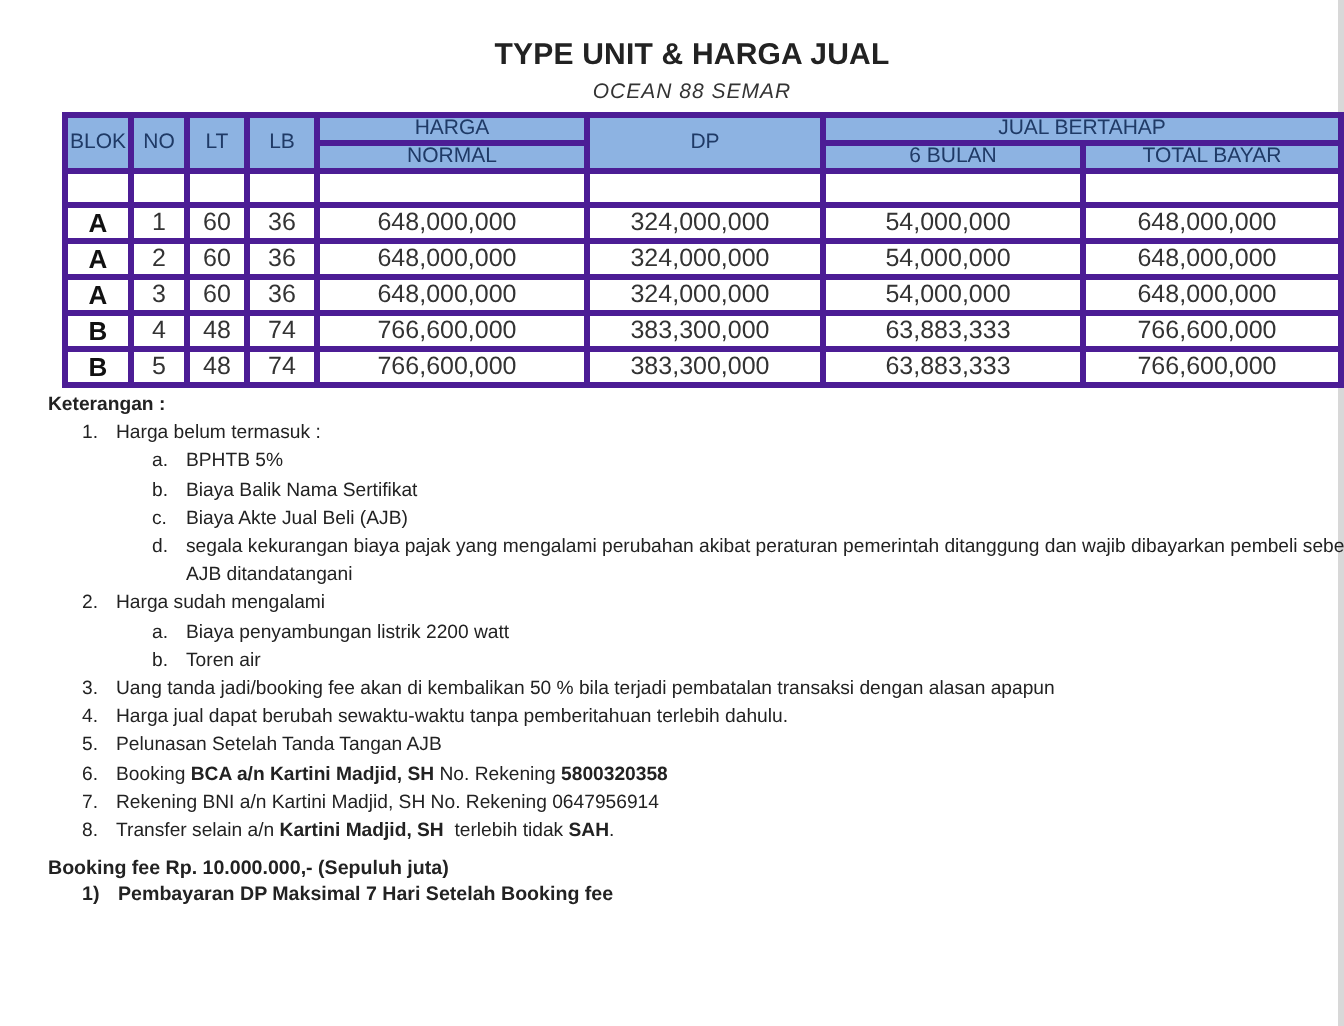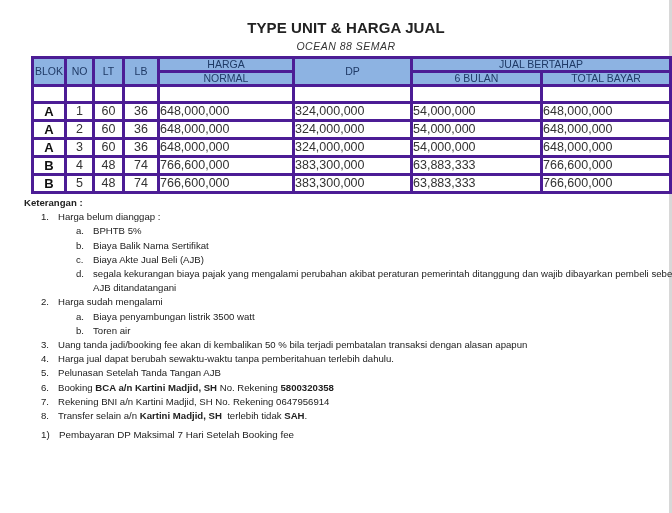--- a/index.html
+++ b/index.html
@@ -12,35 +12,35 @@
   .right-edge { position:absolute; left:669px; top:0; width:3px; height:513px; background:#d8d8d8; }
 
   table.price { position:absolute; left:31px; top:56px; border-collapse:collapse; table-layout:fixed; }
   table.price td { border:3px solid #4c1d95; padding:0; font-size:12.5px; color:#333; }
   table.price td.h { background:#8db3e2; color:#1f3a66; font-size:10.5px; text-align:center; height:11px; line-height:11px; }
   table.price td.h.tall { height:23px; line-height:23px; }
   table.price tr.hdr-top td.h { border-bottom:1px solid #222; }
   table.price td.empty { height:14px; background:#fff; }
   table.price tr.dr td { height:15px; line-height:15px; }
   td.c { text-align:center; }
-  td.r { text-align:left; padding-right:5px !important; }
+  td.r { text-align:center; padding-right:5px !important; }
   td.blok { font-weight:bold; font-size:13px !important; color:#111 !important; }
 
   .notes { position:absolute; left:24px; top:196px; font-size:9.6px; color:#222; line-height:14.2px; width:660px; }
   .notes .lbl { font-weight:bold; }
   .row { position:relative; white-space:nowrap; }
   .n1 { padding-left:17px; }
   .n1 .num { display:inline-block; width:17px; }
   .n2 { padding-left:52px; }
   .n2 .num { display:inline-block; width:17px; }
   .cont { padding-left:69px; }
   b { font-weight:bold; }
   .booking { position:absolute; left:24px; top:428px; font-size:9.8px; line-height:13px; color:#222; }
   .booking .bold { font-weight:bold; }
-  .booking .n1 { padding-left:17px; }
+  .booking .n1 { padding-left:17px;font-weight:bold; }
   .booking .num { display:inline-block; width:18px; }
 </style>
 </head>
 <body>
 
 <div class="right-edge"></div>
 
 <div class="title">TYPE UNIT &amp; HARGA JUAL</div>
 <div class="subtitle">OCEAN 88 SEMAR</div>
 
@@ -130,37 +130,38 @@
     <td class="r">63,883,333</td>
     <td class="r">766,600,000</td>
   </tr>
 </tbody>
   </table>
 
 <div class="notes">
   <div class="row lbl">Keterangan :</div>
 
   <div class="row n1">
-    <span class="num">1.</span><span>Harga belum dianggap :</span>
+    <span class="num">1.</span><span>Harga belum termasuk :</span>
   </div>
   <div class="row n2"><span class="num">a.</span><span>BPHTB 5%</span></div>
   <div class="row n2"><span class="num">b.</span><span>Biaya Balik Nama Sertifikat</span></div>
   <div class="row n2"><span class="num">c.</span><span>Biaya Akte Jual Beli (AJB)</span></div>
   <div class="row n2"><span class="num">d.</span><span>segala kekurangan biaya pajak yang mengalami perubahan akibat peraturan pemerintah ditanggung dan wajib dibayarkan pembeli sebelum</span></div>
   <div class="row cont">AJB ditandatangani</div>
 
   <div class="row n1">
     <span class="num">2.</span><span>Harga sudah mengalami</span>
   </div>
-  <div class="row n2"><span class="num">a.</span><span>Biaya penyambungan listrik 3500 watt</span></div>
+  <div class="row n2"><span class="num">a.</span><span>Biaya penyambungan listrik 2200 watt</span></div>
   <div class="row n2"><span class="num">b.</span><span>Toren air</span></div>
 
   <div class="row n1"><span class="num">3.</span><span>Uang tanda jadi/booking fee akan di kembalikan 50 % bila terjadi pembatalan transaksi dengan alasan apapun</span></div>
   <div class="row n1"><span class="num">4.</span><span>Harga jual dapat berubah sewaktu-waktu tanpa pemberitahuan terlebih dahulu.</span></div>
   <div class="row n1"><span class="num">5.</span><span>Pelunasan Setelah Tanda Tangan AJB</span></div>
   <div class="row n1"><span class="num">6.</span><span>Booking </span><b>BCA a/n  Kartini Madjid, SH</b><span> No. Rekening </span><b>5800320358</b></div>
   <div class="row n1"><span class="num">7.</span><span>Rekening BNI a/n Kartini Madjid, SH No. Rekening 0647956914</span></div>
   <div class="row n1"><span class="num">8.</span><span>Transfer selain a/n </span><b>Kartini Madjid, SH</b><span style="white-space:pre">  terlebih tidak </span><b>SAH</b><span>.</span></div>
 </div>
 
 <div class="booking">
+  <div class="row bold">Booking fee Rp. 10.000.000,- (Sepuluh juta)</div>
   <div class="row n1"><span class="num">1)</span><span>Pembayaran DP Maksimal 7 Hari Setelah Booking fee</span></div>
 </div>
 
 </body></html>

